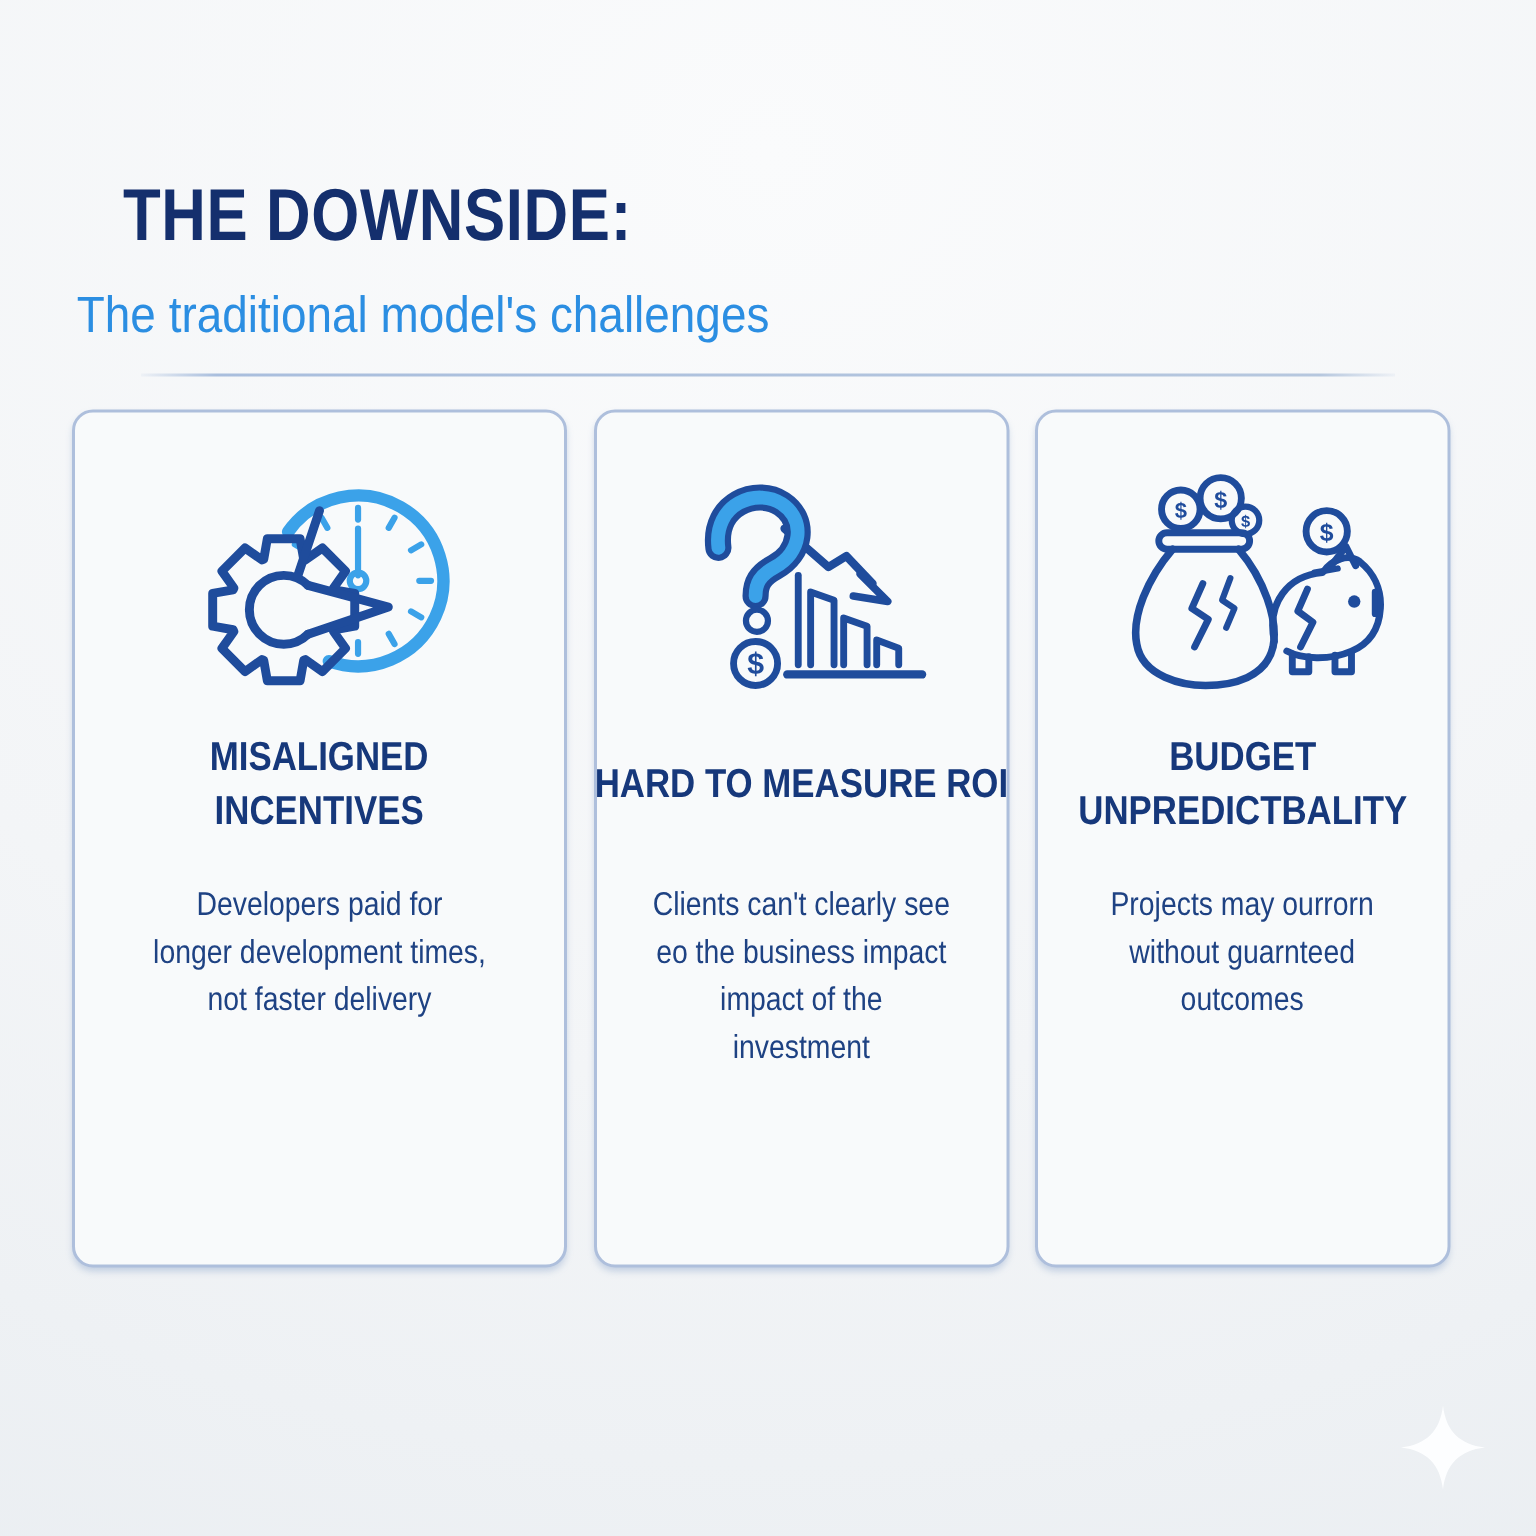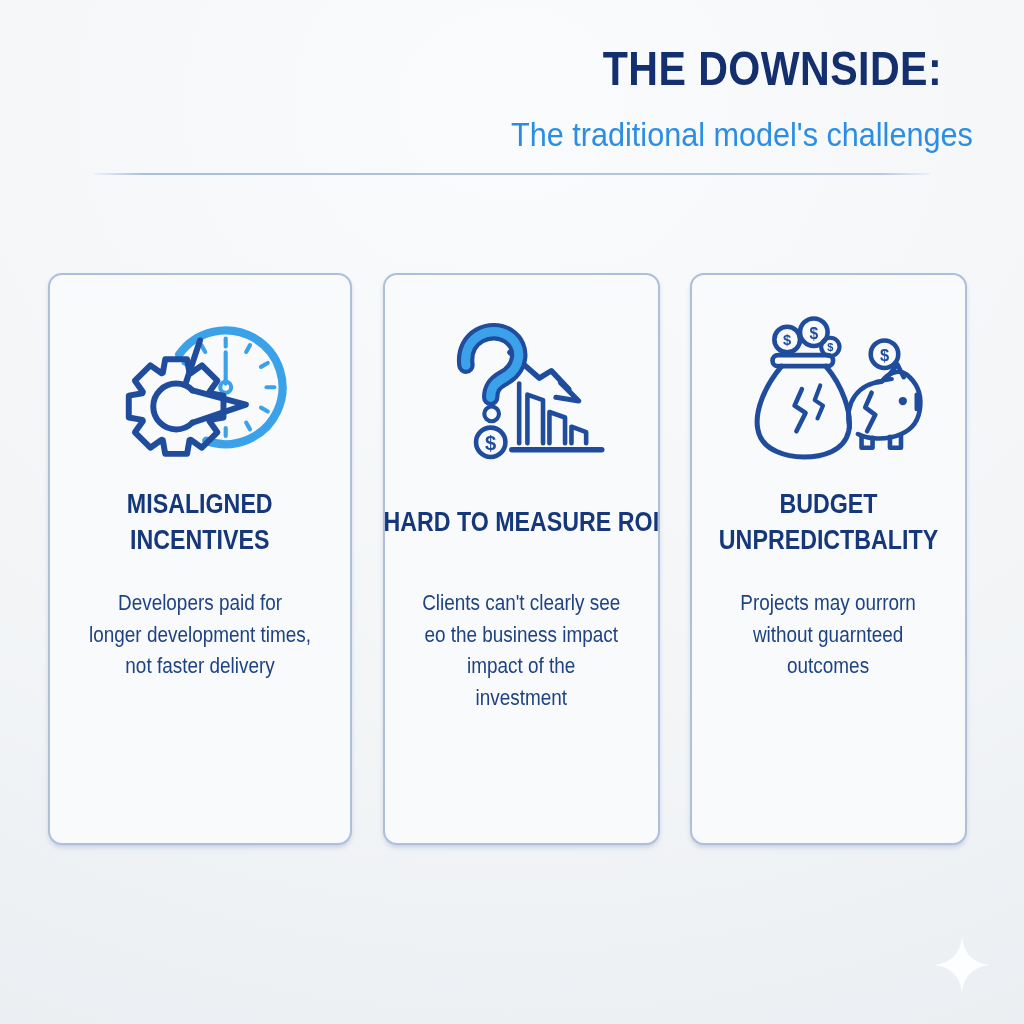--- a/index.html
+++ b/index.html
@@ -7,21 +7,21 @@
     --body-navy:#1e4283; --icon-navy:#1f4c9c; --icon-blue:#3ba2e9;
     --card-border:#aebfdc; --page-bg:#f3f5f7; --card-bg:#f8fafb;
   }
   *{margin:0;padding:0;box-sizing:border-box;}
   html,body{width:1024px;height:1024px;overflow:hidden;}
   body{font-family:"Liberation Sans","DejaVu Sans",sans-serif;}
   .page{
     position:relative;width:1024px;height:1024px;
     background:radial-gradient(130% 110% at 50% 10%, #fafbfc 0%, var(--page-bg) 55%, #e9edf1 100%);
   }
-  .header{padding-top:44px;text-align:right;}
+  .header{padding-top:120px;text-align:left;}
   .title{
     font-size:49px;font-weight:bold;color:var(--title-navy);
     line-height:1;letter-spacing:.5px;white-space:pre;
     transform:scaleX(.84);transform-origin:50% 50%;
   }
   .subtitle{
     margin-top:24px;font-size:34px;font-weight:500;color:var(--subtitle-blue);
     line-height:1;white-space:pre;transform:scaleX(.9);transform-origin:50% 50%;
   }
   .divider{
@@ -31,21 +31,21 @@
   .cards{
     position:absolute;top:273px;left:48px;width:919px;height:572px;
     display:flex;justify-content:space-between;
   }
   .card{
     height:572px;background:var(--card-bg);
     border:2px solid var(--card-border);border-radius:14px;
     box-shadow:0 3px 5px -1px rgba(120,150,195,.40);
     display:flex;flex-direction:column;align-items:center;
   }
-  .card.c1{width:304px;} .card.c2{width:277px;} .card.c3{width:277px;}
+  .card.c1{width:330px;} .card.c2{width:277px;} .card.c3{width:277px;}
   .icon-box{margin-top:34px;height:162px;display:flex;align-items:center;justify-content:center;}
   .icon-box svg{display:block;}
   .card-heading{
     margin-top:14px;height:76px;display:flex;align-items:center;justify-content:center;
     font-size:27px;font-weight:bold;color:var(--heading-navy);line-height:1.32;
     text-align:center;white-space:pre;transform:scaleX(.86);transform-origin:50% 50%;
   }
   .card-body{
     margin-top:26px;font-size:22px;color:var(--body-navy);line-height:1.44;
     text-align:center;white-space:pre;transform:scaleX(.86);transform-origin:50% 0;

